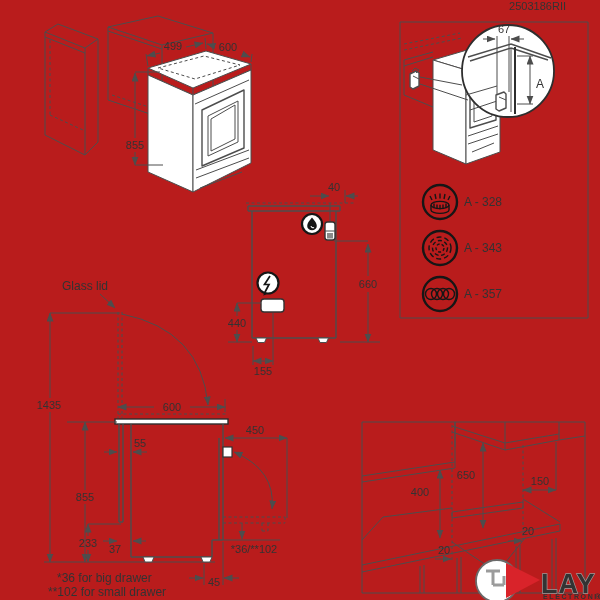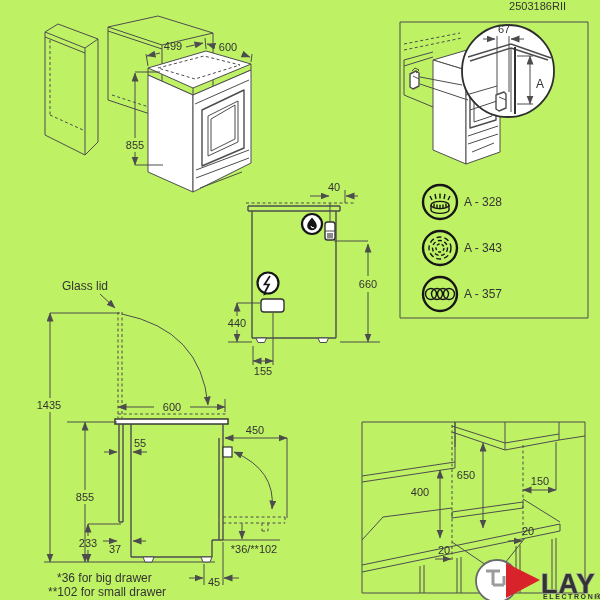--- a/index.html
+++ b/index.html
@@ -1,16 +1,16 @@
 <!DOCTYPE html>
 <html><head>
 <meta charset="utf-8">
 <style>
   html,body{margin:0;padding:0;background:#fff;}
-  #stage{position:relative;width:600px;height:600px;background:#bef264;overflow:hidden;
+  #stage{position:relative;width:600px;height:600px;background:#b91c1c;overflow:hidden;
          font-family:"Liberation Sans",sans-serif;}
   svg{display:block}
   .ln{stroke:#4d4d4d;stroke-width:1;fill:none;stroke-linejoin:round}
   .ln2{stroke:#4d4d4d;stroke-width:1.4;fill:none;stroke-linejoin:round}
   .thk{stroke:#2e2e2e;stroke-width:2;fill:none}
   .dsh{stroke-dasharray:3 2.5}
   .fw{fill:#fff}
   .dim{stroke:#4d4d4d;stroke-width:1;fill:none}
   text{font-family:"Liberation Sans",sans-serif;fill:#333}
   .t11{font-size:11px}

